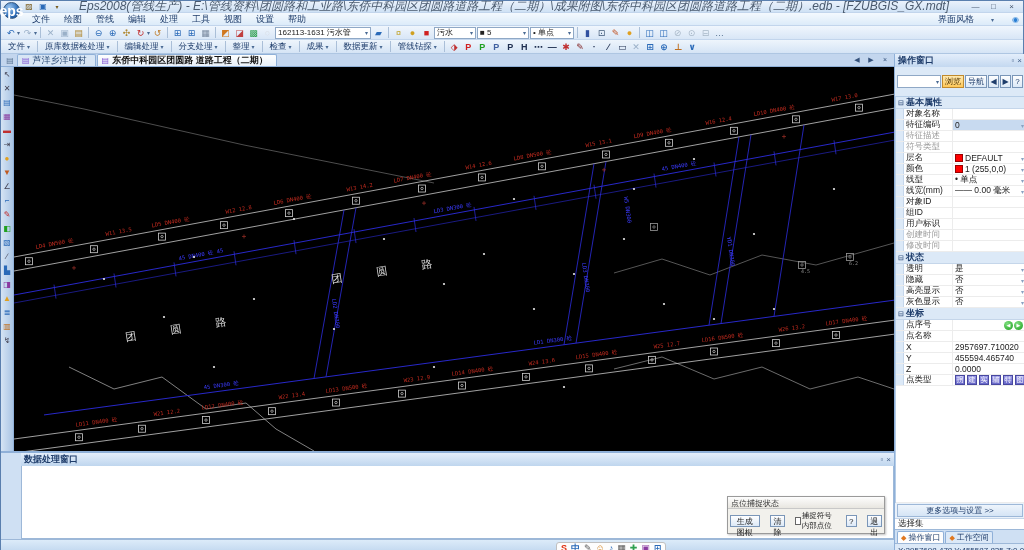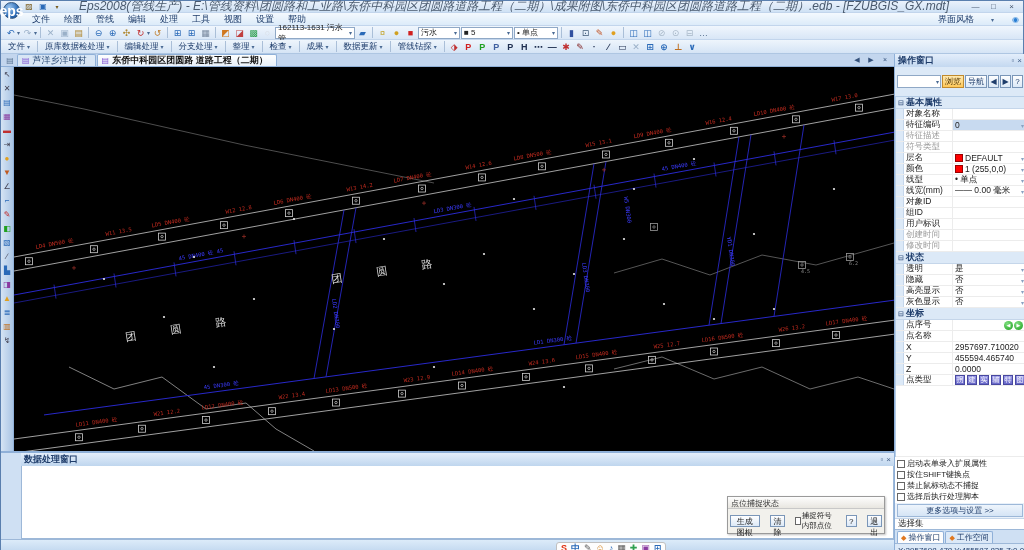--- a/index.html
+++ b/index.html
@@ -165,21 +165,21 @@
       <div class="tb-icon" style="color: rgb(192, 128, 48);">↺</div>
       <div class="tb-sep"></div>
       <div class="tb-icon" style="color: rgb(42, 106, 184);">⊞</div>
       <div class="tb-icon" style="color: rgb(42, 106, 184);">⊞</div>
       <div class="tb-icon" style="color: rgb(122, 138, 160);">▦</div>
       <div class="tb-sep"></div>
       <div class="tb-icon" style="color: rgb(208, 120, 32);">◩</div>
       <div class="tb-icon" style="color: rgb(192, 64, 64);">◪</div>
       <div class="tb-icon" style="color: rgb(48, 160, 80);">▩</div>
       <div class="tb-icon" style="color: rgb(216, 221, 228);">○</div>
-      <div class="tb-combo" style="width: 80px; justify-content: flex-end;">
+      <div class="tb-combo" style="width: 96px; justify-content: flex-end;">
         <span>162113-1631 污水管</span>
         <span class="arrow">▾</span>
       </div>
       <div class="tb-icon" style="color: rgb(42, 106, 184);">▰</div>
       <div class="tb-sep"></div>
       <div class="tb-icon" style="color: rgb(192, 160, 32);">¤</div>
       <div class="tb-icon" style="color: rgb(208, 160, 32);">●</div>
       <div class="tb-icon" style="color: rgb(208, 32, 32);">■</div>
       <div class="tb-combo" style="width: 42px;">
         <span>污水</span>
@@ -716,38 +716,20 @@
               <span class="pt-btn">建</span>
               <span class="pt-btn">实</span>
               <span class="pt-btn">辅</span>
               <span class="pt-btn">特</span>
               <span class="pt-btn">图</span>
             </div>
           </div>
           <div class="pg-filler"></div>
         </div>
 
-      <div class="rp-checks" id="rp-checks">
-          <div class="rp-chk">
-            <span class="chkbox"></span>
-            <span>启动表单录入扩展属性</span>
-          </div>
-          <div class="rp-chk">
-            <span class="chkbox"></span>
-            <span>按住SHIFT键换点</span>
-          </div>
-          <div class="rp-chk">
-            <span class="chkbox"></span>
-            <span>禁止鼠标动态不捕捉</span>
-          </div>
-          <div class="rp-chk">
-            <span class="chkbox"></span>
-            <span>选择后执行处理脚本</span>
-          </div>
-        </div>
       <div class="more-btn">更多选项与设置  &gt;&gt;</div>
       <div class="selset">选择集</div>
       <div class="rp-tabs" id="rp-tabs">
           <div class="rp-tab active">
             <span class="rt-ico">◆</span>
             <span>操作窗口</span>
           </div>
           <div class="rp-tab">
             <span class="rt-ico">◆</span>
             <span>工作空间</span>

